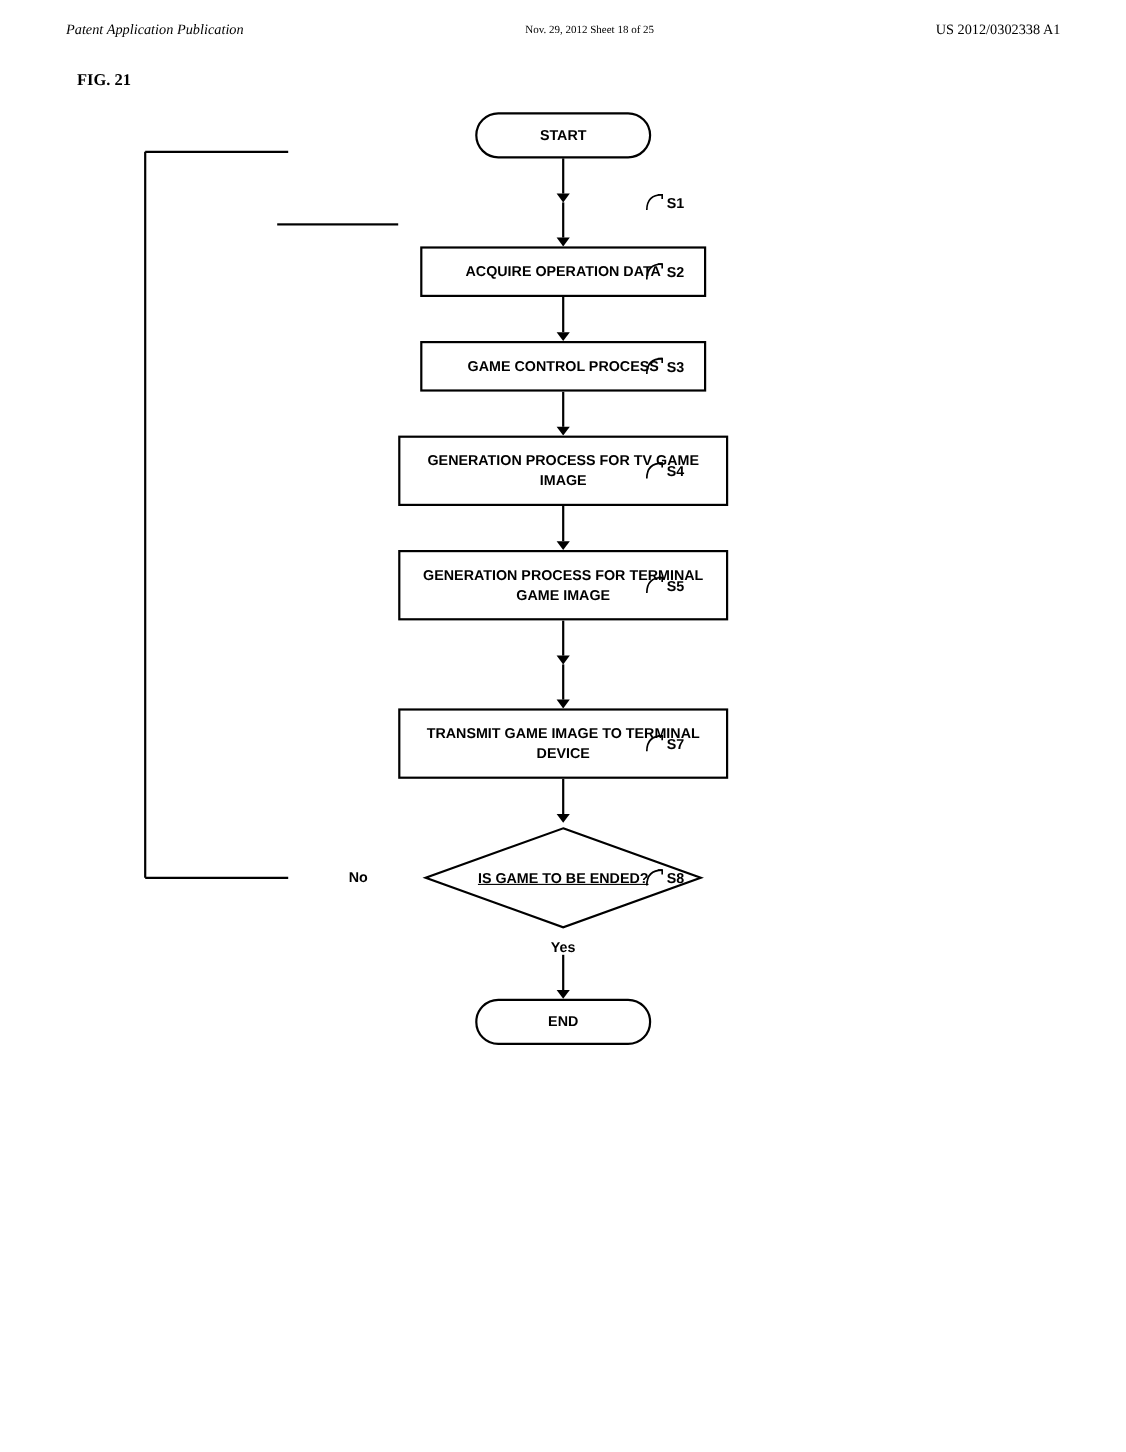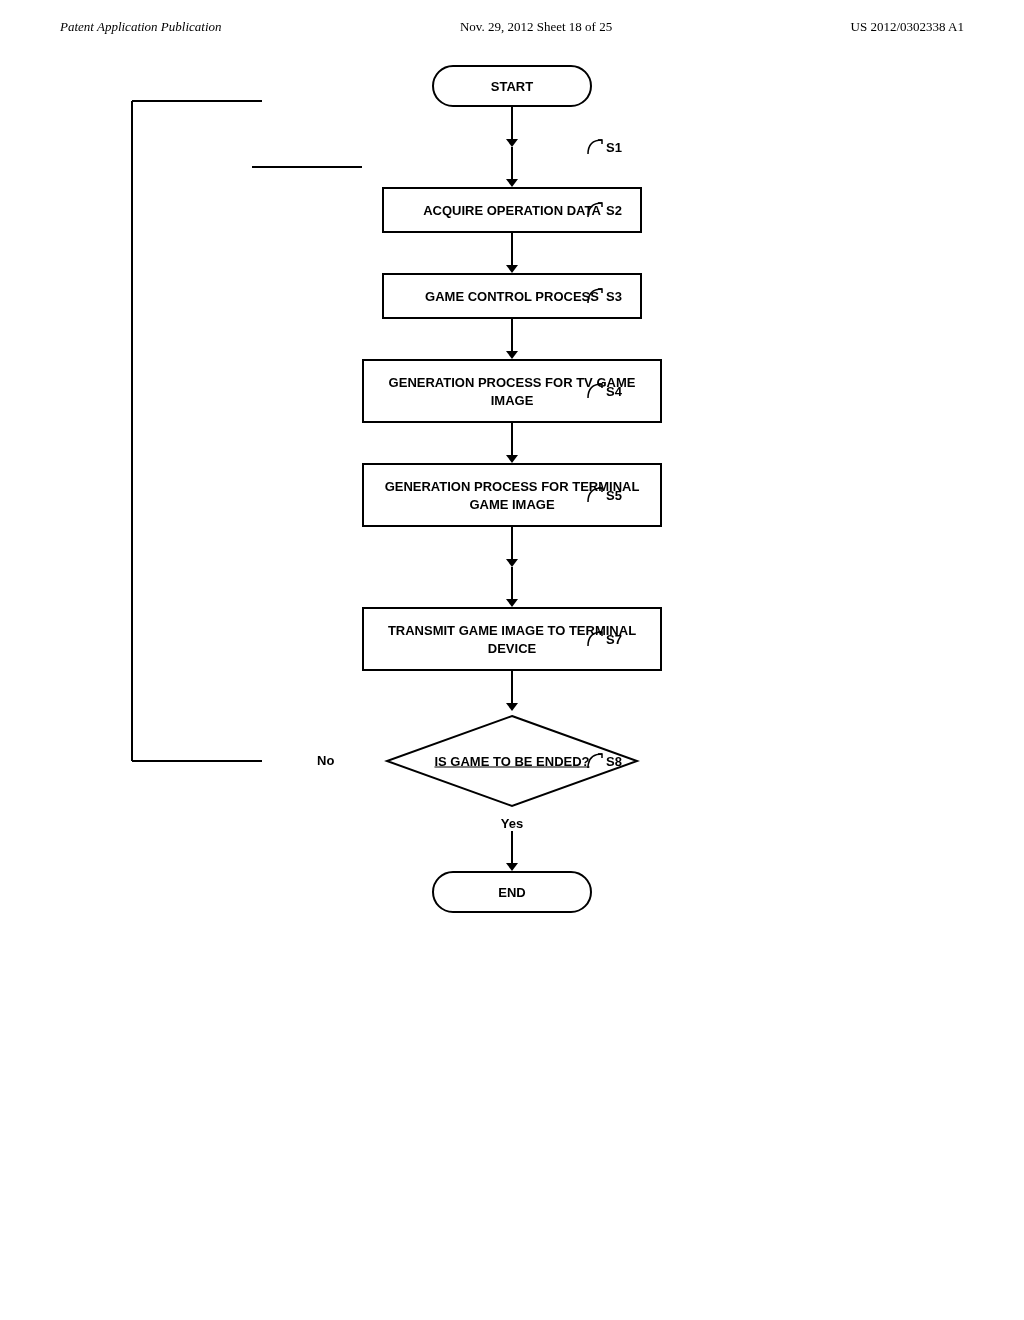--- a/index.html
+++ b/index.html
@@ -22,21 +22,21 @@
 
     
     .header {
       display: flex;
       justify-content: space-between;
       align-items: center;
       margin-bottom: 30px;
       font-size: 13px;
     }
     .header-left { font-style: italic; }
-    .header-center { font-size: 13px; }
+    .header-center { font-size: 10px; }
     .header-right { font-size: 13px; }
 
     
     .figure-label {
       font-size: 15px;
       font-weight: bold;
       margin-bottom: 20px;
       margin-left: 10px;
     }
 
@@ -156,20 +156,21 @@
 <body>
 
 <div class="page">
 
   <div class="header">
     <div class="header-left">Patent Application Publication</div>
     <div class="header-center">Nov. 29, 2012  Sheet 18 of 25</div>
     <div class="header-right">US 2012/0302338 A1</div>
   </div>
 
+  <div class="figure-label">FIG. 21</div>
 
   <div class="flowchart">
     <div class="flowchart-inner">
 
       <div class="shape-container">
         <div class="rounded-rect">
           <span class="shape-label">START</span>
         </div>
       </div>
 

